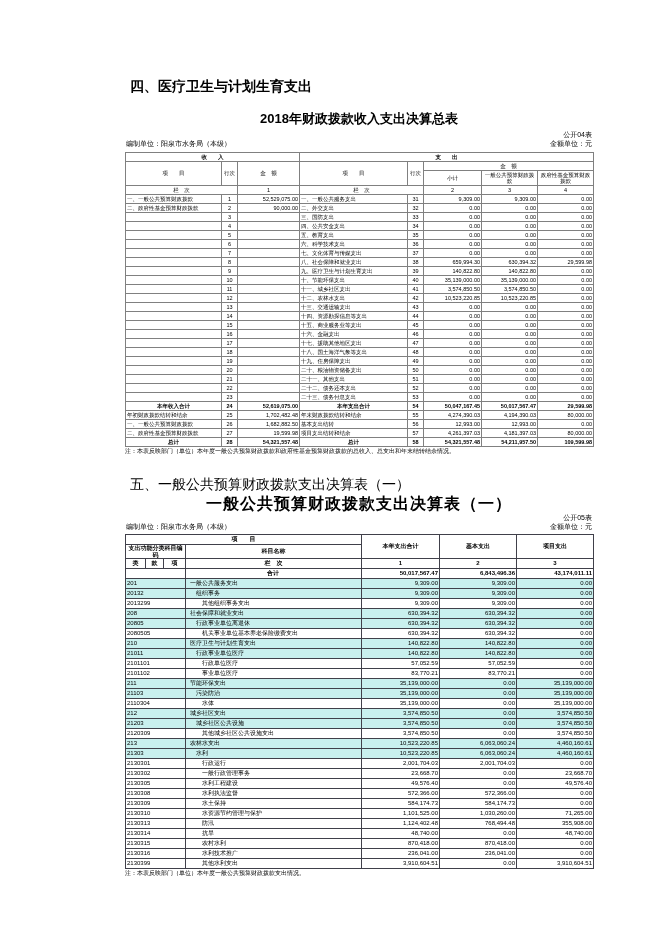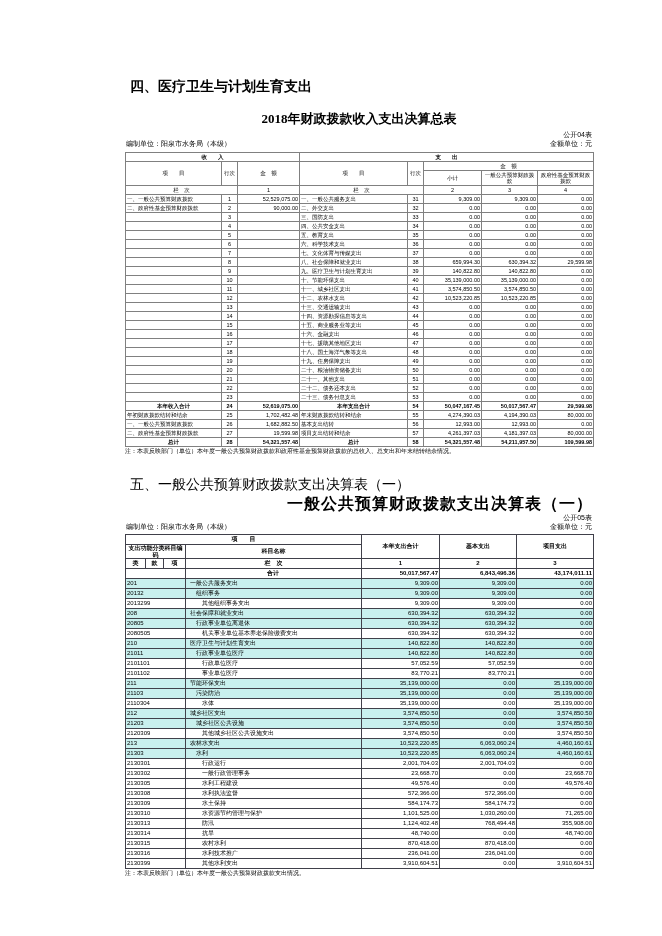--- a/index.html
+++ b/index.html
@@ -6,29 +6,29 @@
   body{width:662px;height:936px;position:relative;background:#ffffff;color:#000;
        font-family:"Liberation Sans",sans-serif;}
   .abs{position:absolute;}
 
   
   #sec1-h{left:130px;top:78px;font-family:"Liberation Serif",serif;font-weight:bold;font-size:14px;}
   #sec2-h{left:130px;top:476px;font-family:"Liberation Serif",serif;font-weight:normal;font-size:14px;}
 
   
   #t1-title{left:125px;top:110px;width:468px;text-align:center;
-            font-family:Liberation Serif, serif;font-weight:bold;font-size:13px;}
+            font-family:Liberation Sans, sans-serif;font-weight:bold;font-size:13px;}
   .meta{left:125px;width:468px;height:20px;font-size:7px;}
   #t1-meta{top:130px;}
   #t2-meta{top:513px;}
   .meta .meta-left{position:absolute;left:1px;bottom:1px;}
   .meta .meta-right{position:absolute;right:1px;top:0;text-align:right;line-height:9px;}
 
   
-  #t2-title{left:125px;top:494px;width:468px;text-align:right;
+  #t2-title{left:125px;top:494px;width:468px;text-align:center;
             font-weight:bold;font-size:16px;letter-spacing:1px;}
 
   
   table{border-collapse:collapse;table-layout:fixed;}
   th,td{overflow:hidden;white-space:nowrap;vertical-align:middle;}
 
   
   #table1{left:125px;top:152px;width:468px;font-size:5.5px;line-height:1.15;}
   #table1 th,#table1 td{border:1px solid #808080;padding:0 1px;height:8px;}
   #table1 thead th{text-align:center;font-weight:normal;white-space:normal;line-height:1.1;}

